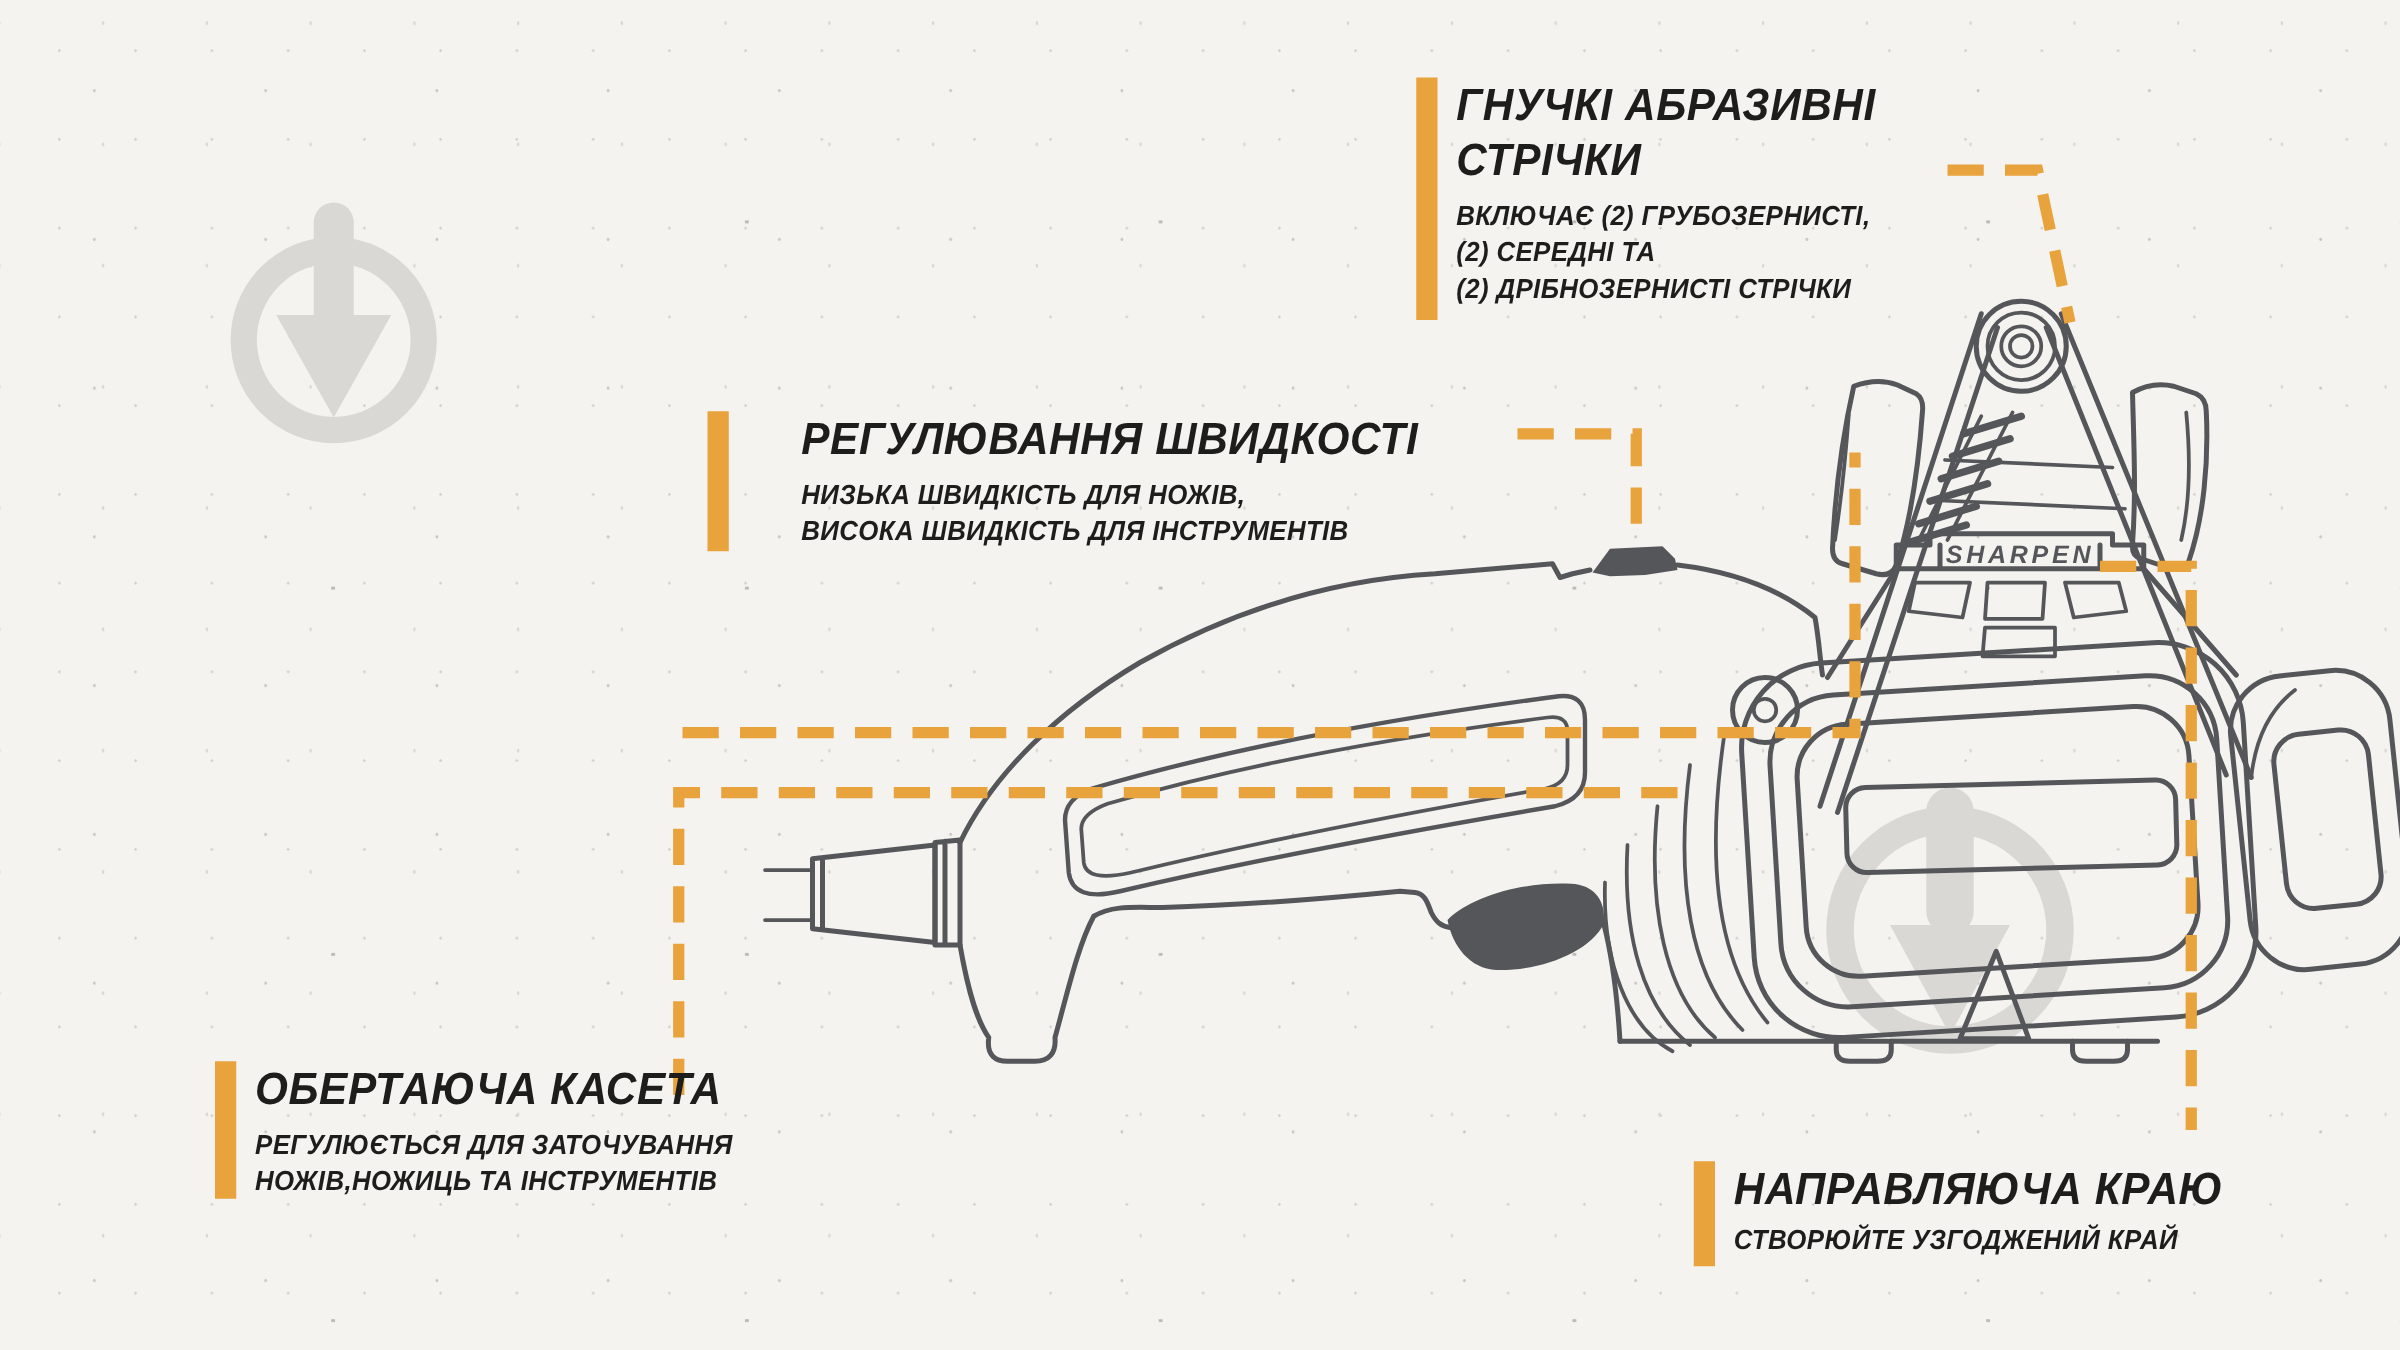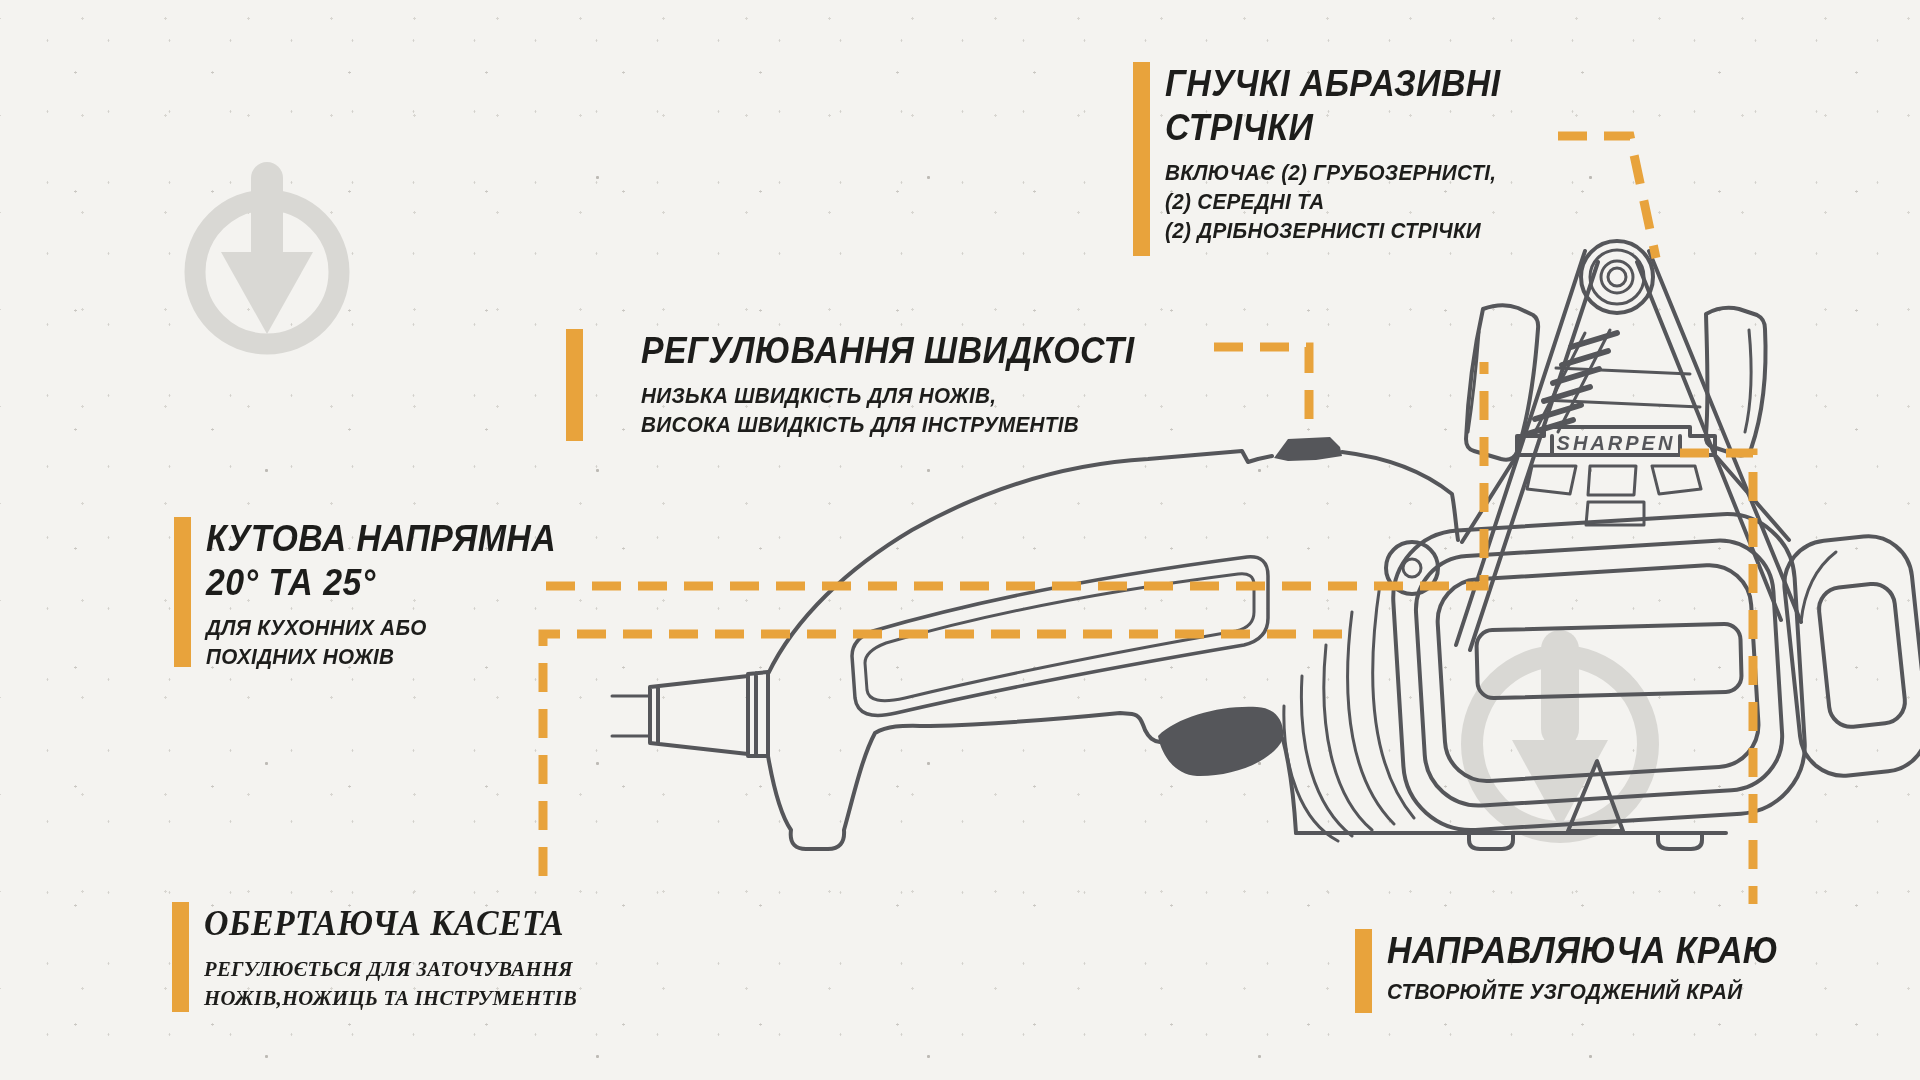--- a/index.html
+++ b/index.html
@@ -152,35 +152,22 @@
       <div class="title">
         <div>РЕГУЛЮВАННЯ ШВИДКОСТІ</div>
       </div>
       <div class="desc">
         <div>НИЗЬКА ШВИДКІСТЬ ДЛЯ НОЖІВ,</div>
         <div>ВИСОКА ШВИДКІСТЬ ДЛЯ ІНСТРУМЕНТІВ</div>
       </div>
     </div>
   </div>
 
-  <div class="callout" style="left:174px;top:517px;height:150px;">
-    <div class="bar"></div>
-    <div class="txt">
-      <div class="title">
-        <div>КУТОВА НАПРЯМНА</div>
-        <div>20° ТА 25°</div>
-      </div>
-      <div class="desc">
-        <div>ДЛЯ КУХОННИХ АБО</div>
-        <div>ПОХІДНИХ НОЖІВ</div>
-      </div>
-    </div>
-  </div>
 
-  <div class="callout" style="left:172px;top:902px;height:110px;font-family:Liberation Serif, serif;">
+  <div class="callout" style="left:172px;top:849px;height:110px;">
     <div class="bar"></div>
     <div class="txt">
       <div class="title">
         <div>ОБЕРТАЮЧА КАСЕТА</div>
       </div>
       <div class="desc">
         <div>РЕГУЛЮЄТЬСЯ ДЛЯ ЗАТОЧУВАННЯ</div>
         <div>НОЖІВ,НОЖИЦЬ ТА ІНСТРУМЕНТІВ</div>
       </div>
     </div>

